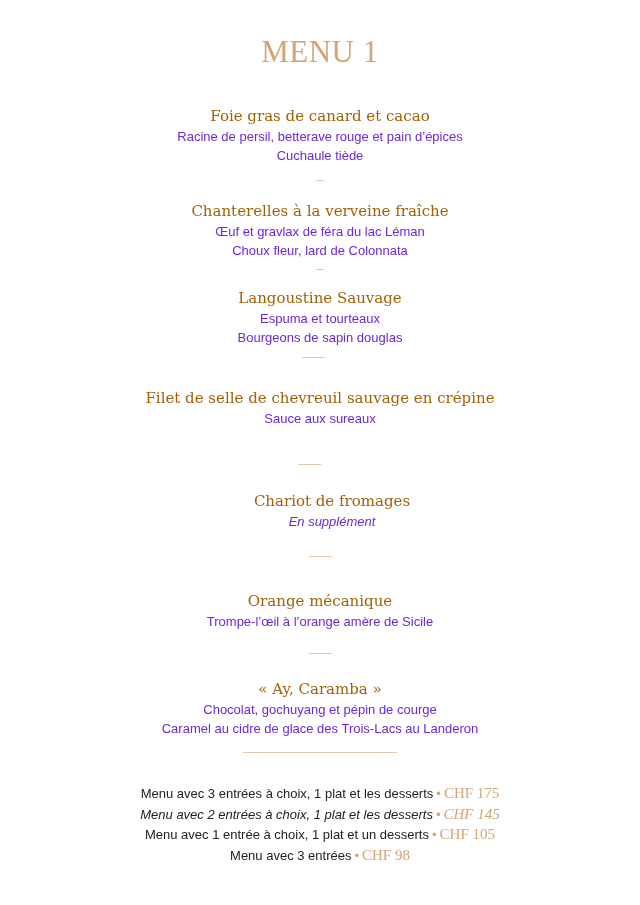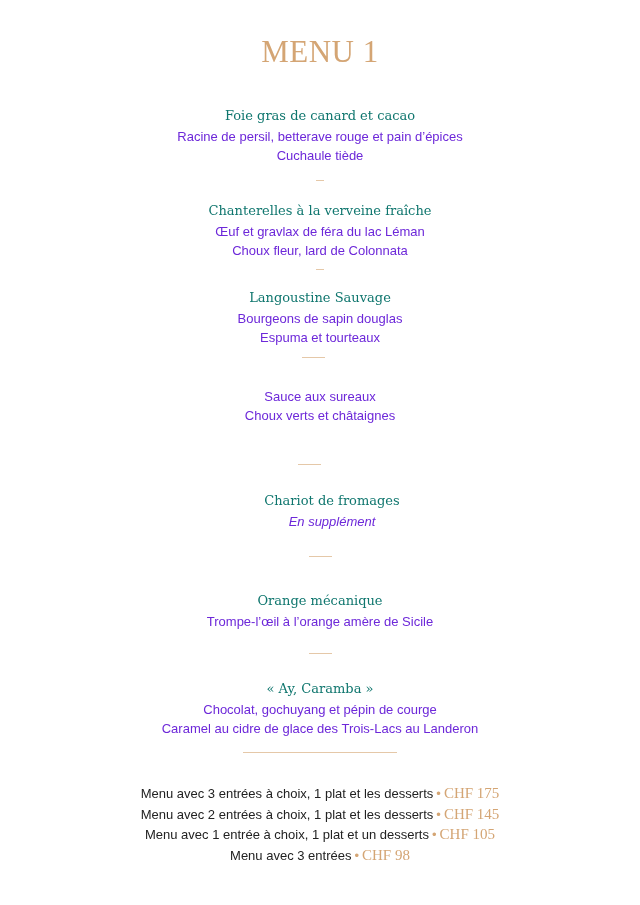--- a/index.html
+++ b/index.html
@@ -27,22 +27,22 @@
       font-weight: normal;
     }
     .item {
       position: absolute;
       left: 0;
       width: 640px;
       text-align: center;
     }
     .item-name {
       font-family: "DejaVu Serif", serif;
-      font-size: 13px;
-      color: #0f766e;
+      font-size: 15px;
+      color: #a16207;
       line-height: 22px;
     }
     .item-line {
       font-family: "Liberation Sans", sans-serif;
       font-size: 13px;
       color: #6d28d9;
       line-height: 19px;
     }
     .item-line.italic {
       font-style: italic;
@@ -86,28 +86,28 @@
 
 <div class="item" style="top:200px;">
   <div class="item-name">Chanterelles à la verveine fraîche</div>
   <div class="item-line">Œuf et gravlax de féra du lac Léman</div>
   <div class="item-line">Choux fleur, lard de Colonnata</div>
 </div>
 <div class="divider" style="top:269px; left:316px; width:8px;"></div>
 
 <div class="item" style="top:287px;">
   <div class="item-name">Langoustine Sauvage</div>
+  <div class="item-line">Espuma et tourteaux</div>
   <div class="item-line">Bourgeons de sapin douglas</div>
-  <div class="item-line">Espuma et tourteaux</div>
 </div>
 <div class="divider" style="top:357px; left:302px; width:23px;"></div>
 
 <div class="item" style="top:387px;">
+  <div class="item-name">Filet de selle de chevreuil sauvage en crépine</div>
   <div class="item-line">Sauce aux sureaux</div>
-  <div class="item-line">Choux verts et châtaignes</div>
 </div>
 <div class="divider" style="top:464px; left:298px; width:23px;"></div>
 
 <div class="item" style="top:490px;padding-left:12px;">
   <div class="item-name">Chariot de fromages</div>
   <div class="item-line italic">En supplément</div>
 </div>
 <div class="divider" style="top:556px; left:309px; width:23px;"></div>
 
 <div class="item" style="top:590px;">
@@ -119,21 +119,21 @@
 <div class="item" style="top:678px;">
   <div class="item-name">« Ay, Caramba »</div>
   <div class="item-line">Chocolat, gochuyang et pépin de courge</div>
   <div class="item-line">Caramel au cidre de glace des Trois-Lacs au Landeron</div>
 </div>
 <div class="divider" style="top:752px; left:243px; width:154px;"></div>
 
 <div class="price-line" style="top:783px;">
   <span>Menu avec 3 entrées à choix, 1 plat et les desserts</span><span class="price-sep">•</span><span class="price-value">CHF 175</span>
 </div>
-<div class="price-line" style="top:804px;">
+<div class="price-line" style="top:804px;font-style:italic;">
   <span>Menu avec 2 entrées à choix, 1 plat et les desserts</span><span class="price-sep">•</span><span class="price-value">CHF 145</span>
 </div>
 <div class="price-line" style="top:824px;">
   <span>Menu avec 1 entrée à choix, 1 plat et un desserts</span><span class="price-sep">•</span><span class="price-value">CHF 105</span>
 </div>
 <div class="price-line" style="top:845px;">
   <span>Menu avec 3 entrées</span><span class="price-sep">•</span><span class="price-value">CHF 98</span>
 </div>
 
 </body></html>

